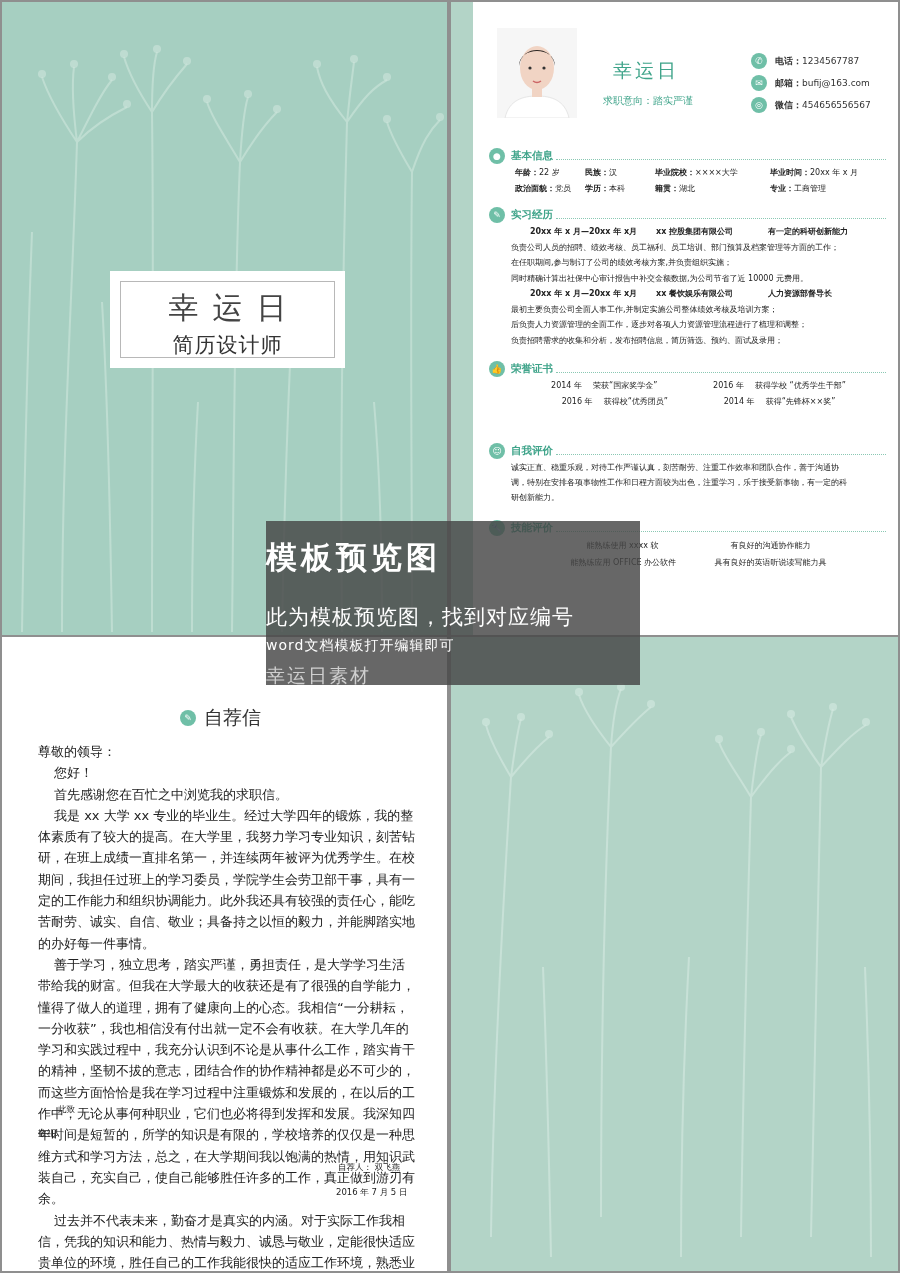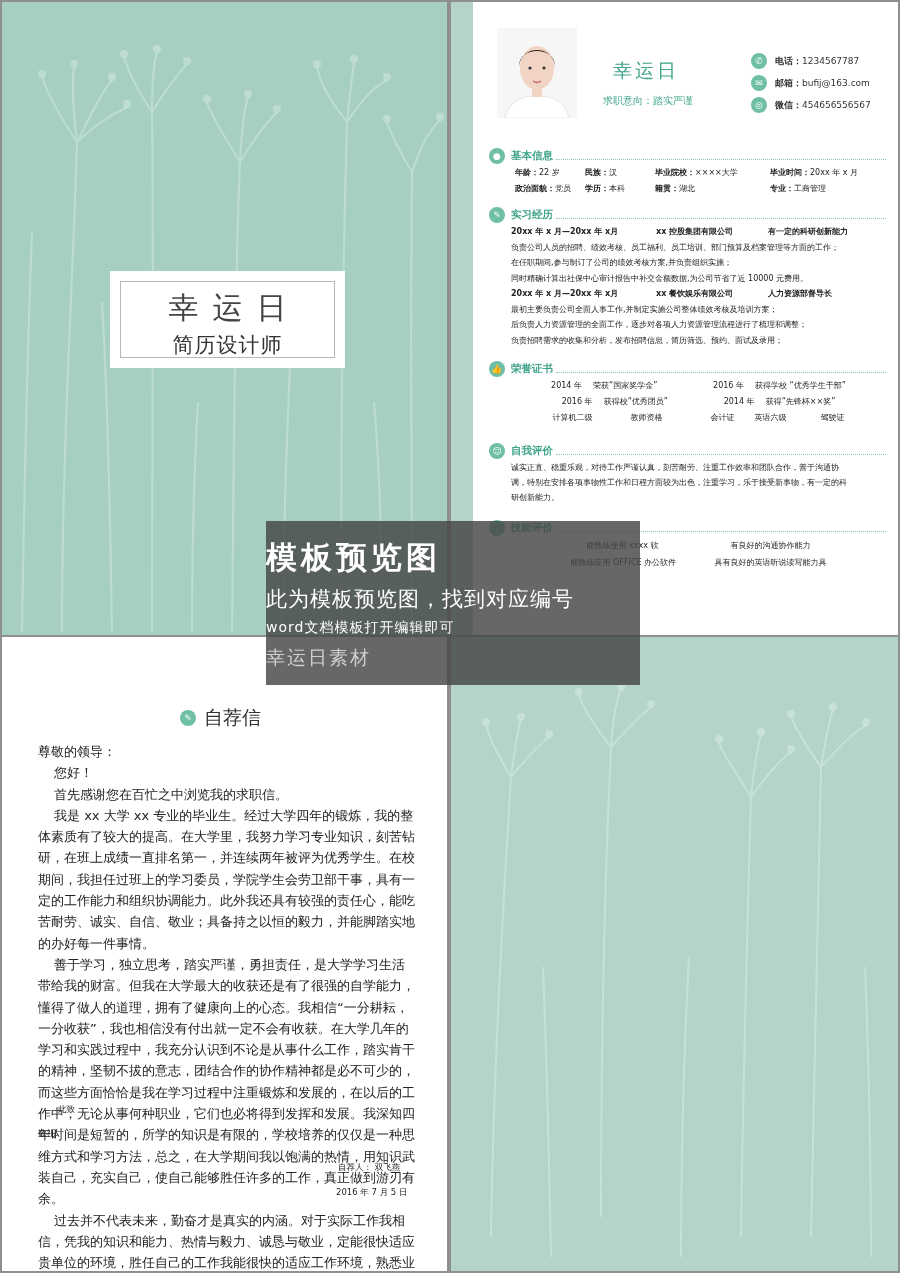--- a/index.html
+++ b/index.html
@@ -33,21 +33,21 @@
 
   .sec { position: absolute; left: 16px; right: 12px; }
   .sec-head { display: flex; align-items: center; height: 18px; }
   .sec-icon { width: 16px; height: 16px; border-radius: 50%; background: #6fbfa7; color: #fff; font-size: 9px; display: flex; align-items: center; justify-content: center; margin-right: 6px; flex-shrink: 0; }
   .sec-title { font-size: 10.5px; font-weight: bold; color: #3fa48a; white-space: nowrap; }
   .sec-line { flex: 1; border-bottom: 1px dotted #8ac8b3; margin-left: 3px; margin-top: 6px; }
   .sec-body { padding-left: 26px; font-size: 8px; color: #222; line-height: 15.5px; }
   .grid4 { display: grid; grid-template-columns: 70px 70px 115px 100px; }
   .grid4 b { font-weight: bold; }
   .exp-head { font-weight: bold; display: flex; }
-  .exp-head span:nth-child(1) { width: 145px; }
+  .exp-head span:nth-child(1) { width: 145px; text-align: center; }
   .exp-head span:nth-child(2) { width: 112px; }
   .honor-row { display: flex; justify-content: center; }
   .honor-row span { display: inline-block; }
 
   
   #p-letter { left: 2px; top: 637px; width: 445px; height: 634px; }
   .letter-title { position: absolute; left: 178px; top: 68px; display: flex; align-items: center; }
   .letter-title .ti { width: 16px; height: 16px; border-radius: 50%; background: #6fbfa7; color: #fff; font-size: 9px; display: flex; align-items: center; justify-content: center; margin-right: 8px; }
   .letter-title span.tt { font-size: 19px; color: #333; }
   .letter-body { position: absolute; left: 36px; top: 104px; width: 378px; font-size: 13px; color: #222; line-height: 21.3px; }
@@ -56,21 +56,21 @@
   .letter-close2 { position: absolute; left: 36px; top: 491px; font-size: 8.5px; color: #222; }
   .letter-sign { position: absolute; left: 336px; top: 525px; font-size: 8.5px; color: #222; }
   .letter-date { position: absolute; left: 334px; top: 550px; font-size: 8.5px; color: #222; }
 
   
   #p-back { left: 451px; top: 637px; width: 447px; height: 634px; }
 
   
   .overlay { position: absolute; left: 266px; top: 521px; width: 374px; height: 164px; background: rgba(70,70,70,0.82); color: #fff; }
   .ov-title { font-family: "DejaVu Serif", serif; font-weight: bold; font-size: 31px; letter-spacing: 4px; margin-top: 16px; }
-  .ov-line1 { font-size: 21px; margin-top: 6px; letter-spacing: 1px; }
+  .ov-line1 { font-size: 21px; margin-top: 24px; letter-spacing: 1px; }
   .ov-line2 { font-size: 14px; margin-top: 6px; letter-spacing: 1px; }
   .ov-brand { font-size: 19px; color: #cfcfcf; margin-top: 8px; letter-spacing: 2px; }
 </style>
 </head>
 <body>
 
 <div class="page green" id="p-cover">
   <svg class="plants" width="445" height="633" viewBox="0 0 445 633">
     <g stroke="#c9e3d9" stroke-width="2" fill="none" opacity="0.7">
       <path d="M60 630 C60 450 70 300 75 140"></path>
@@ -208,27 +208,20 @@
           <span style="width:120px">荣获“国家奖学金”</span>
           <span style="width:42px">2016 年</span>
           <span>获得学校 “优秀学生干部”</span>
         </div>
         <div class="honor-row">
           <span style="width:42px">2016 年</span>
           <span style="width:120px">获得校“优秀团员”</span>
           <span style="width:42px">2014 年</span>
           <span>获得“先锋杯××奖”</span>
         </div>
-        <div class="honor-row">
-          <span style="width:78px">计算机二级</span>
-          <span style="width:80px">教师资格</span>
-          <span style="width:44px">会计证</span>
-          <span style="width:66px">英语六级</span>
-          <span>驾驶证</span>
-        </div>
       </div>
     </div>
 
     <div class="sec" style="top:440px">
       <div class="sec-head">
         <span class="sec-icon">☺</span>
         <span class="sec-title">自我评价</span>
         <span class="sec-line"></span>
       </div>
       <div class="sec-body" style="padding-left:22px; line-height:15px; width:358px">诚实正直、稳重乐观，对待工作严谨认真，刻苦耐劳、注重工作效率和团队合作，善于沟通协调，特别在安排各项事物性工作和日程方面较为出色，注重学习，乐于接受新事物，有一定的科研创新能力。</div>

